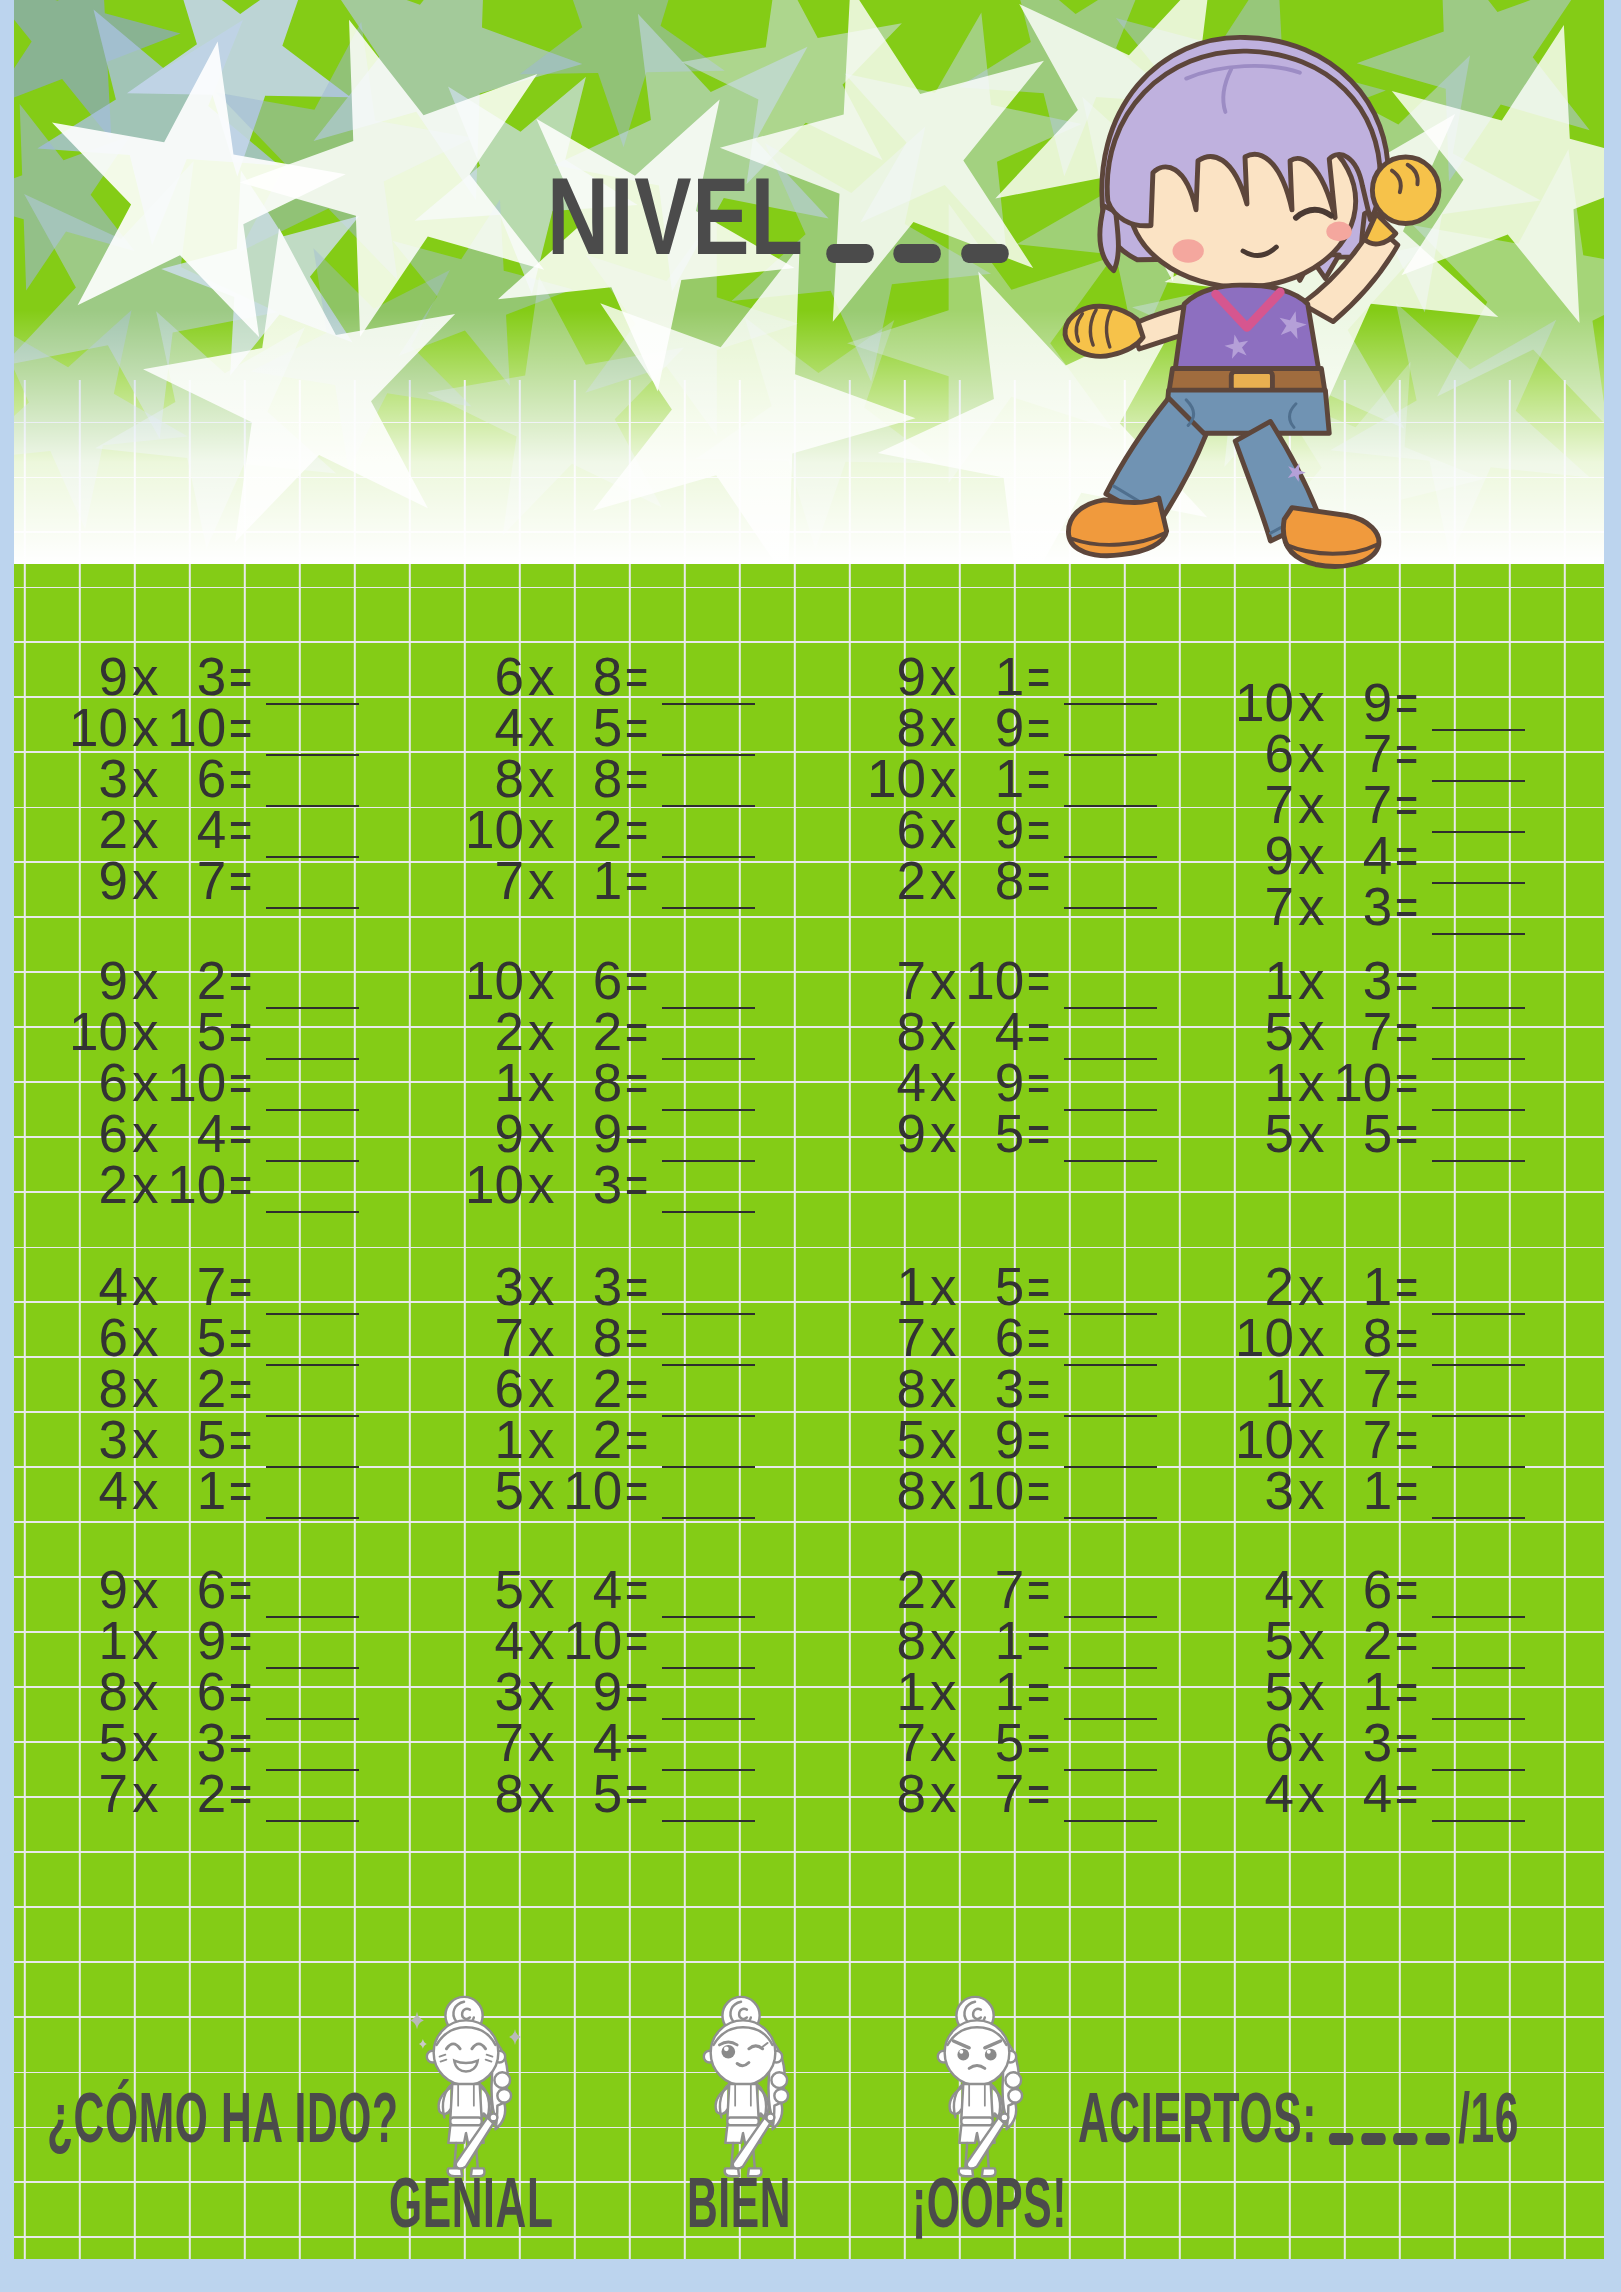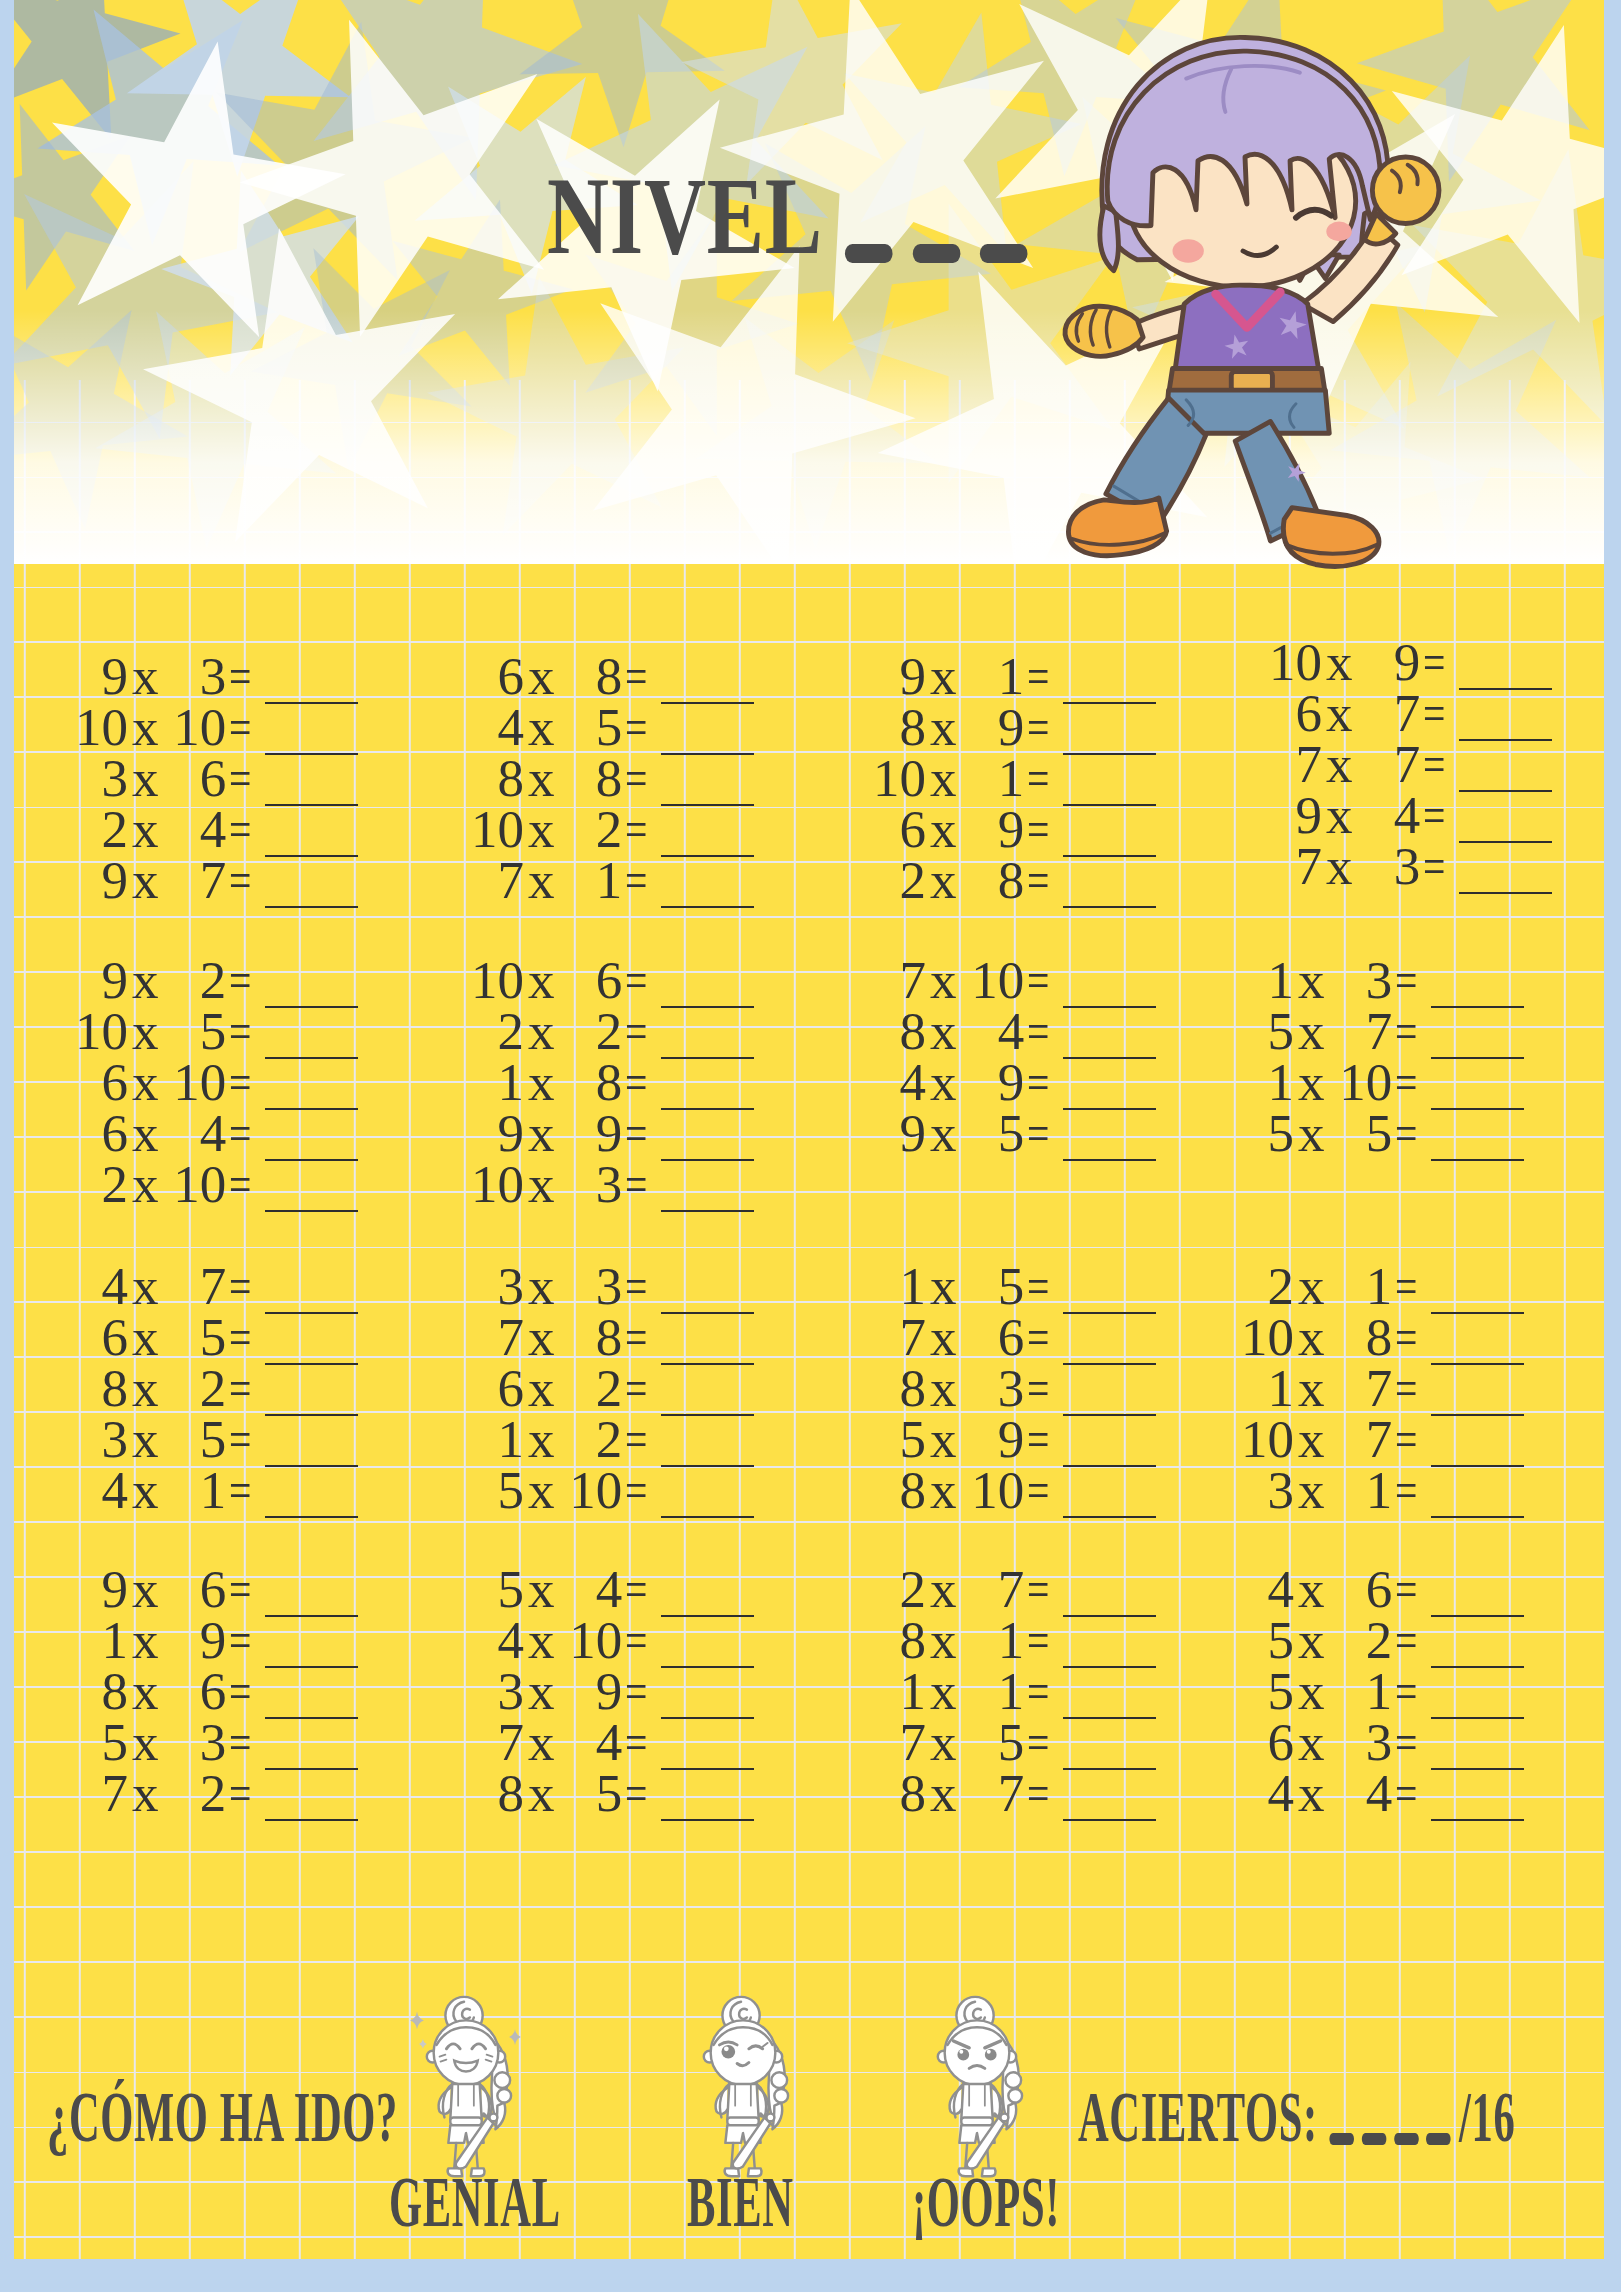--- a/index.html
+++ b/index.html
@@ -1,18 +1,18 @@
 <!DOCTYPE html>
 <html><head>
 <meta charset="utf-8">
 <style>
   html,body{margin:0;padding:0;background:#888;}
   .page{
     position:relative;width:1621px;height:2293px;overflow:hidden;
-    background:#fde047;font-family:Liberation Serif, serif;
+    background:#84cc16;font-family:Liberation Sans, sans-serif;
   }
   
   .edge{position:absolute;background:#bcd4ee;z-index:6;}
   .edge.left{left:0;top:0;width:13.7px;height:2293px;}
   .edge.right{right:0;top:0;width:16.7px;height:2293px;}
   .edge.bottom{left:0;bottom:0;width:1621px;height:34px;}
   
   .grid{
     position:absolute;left:13.7px;right:16.7px;top:380px;bottom:34px;z-index:0;
     background-image:
@@ -202,21 +202,21 @@
         <div class="eq"><span class="a">10</span><span class="op">x</span><span class="b">2</span><span class="eqs">=</span><span class="blank"></span></div>
         <div class="eq"><span class="a">7</span><span class="op">x</span><span class="b">1</span><span class="eqs">=</span><span class="blank"></span></div>
       </div>
       <div class="pcol" style="left: 855px; top: 651px;">
         <div class="eq"><span class="a">9</span><span class="op">x</span><span class="b">1</span><span class="eqs">=</span><span class="blank"></span></div>
         <div class="eq"><span class="a">8</span><span class="op">x</span><span class="b">9</span><span class="eqs">=</span><span class="blank"></span></div>
         <div class="eq"><span class="a">10</span><span class="op">x</span><span class="b">1</span><span class="eqs">=</span><span class="blank"></span></div>
         <div class="eq"><span class="a">6</span><span class="op">x</span><span class="b">9</span><span class="eqs">=</span><span class="blank"></span></div>
         <div class="eq"><span class="a">2</span><span class="op">x</span><span class="b">8</span><span class="eqs">=</span><span class="blank"></span></div>
       </div>
-      <div class="pcol" style="left: 1223px; top: 637px; margin-left: 28px;">
+      <div class="pcol" style="left: 1223px; top: 677px;">
         <div class="eq"><span class="a">10</span><span class="op">x</span><span class="b">9</span><span class="eqs">=</span><span class="blank"></span></div>
         <div class="eq"><span class="a">6</span><span class="op">x</span><span class="b">7</span><span class="eqs">=</span><span class="blank"></span></div>
         <div class="eq"><span class="a">7</span><span class="op">x</span><span class="b">7</span><span class="eqs">=</span><span class="blank"></span></div>
         <div class="eq"><span class="a">9</span><span class="op">x</span><span class="b">4</span><span class="eqs">=</span><span class="blank"></span></div>
         <div class="eq"><span class="a">7</span><span class="op">x</span><span class="b">3</span><span class="eqs">=</span><span class="blank"></span></div>
       </div>
       <div class="pcol" style="left: 57px; top: 955px;">
         <div class="eq"><span class="a">9</span><span class="op">x</span><span class="b">2</span><span class="eqs">=</span><span class="blank"></span></div>
         <div class="eq"><span class="a">10</span><span class="op">x</span><span class="b">5</span><span class="eqs">=</span><span class="blank"></span></div>
         <div class="eq"><span class="a">6</span><span class="op">x</span><span class="b">10</span><span class="eqs">=</span><span class="blank"></span></div>

